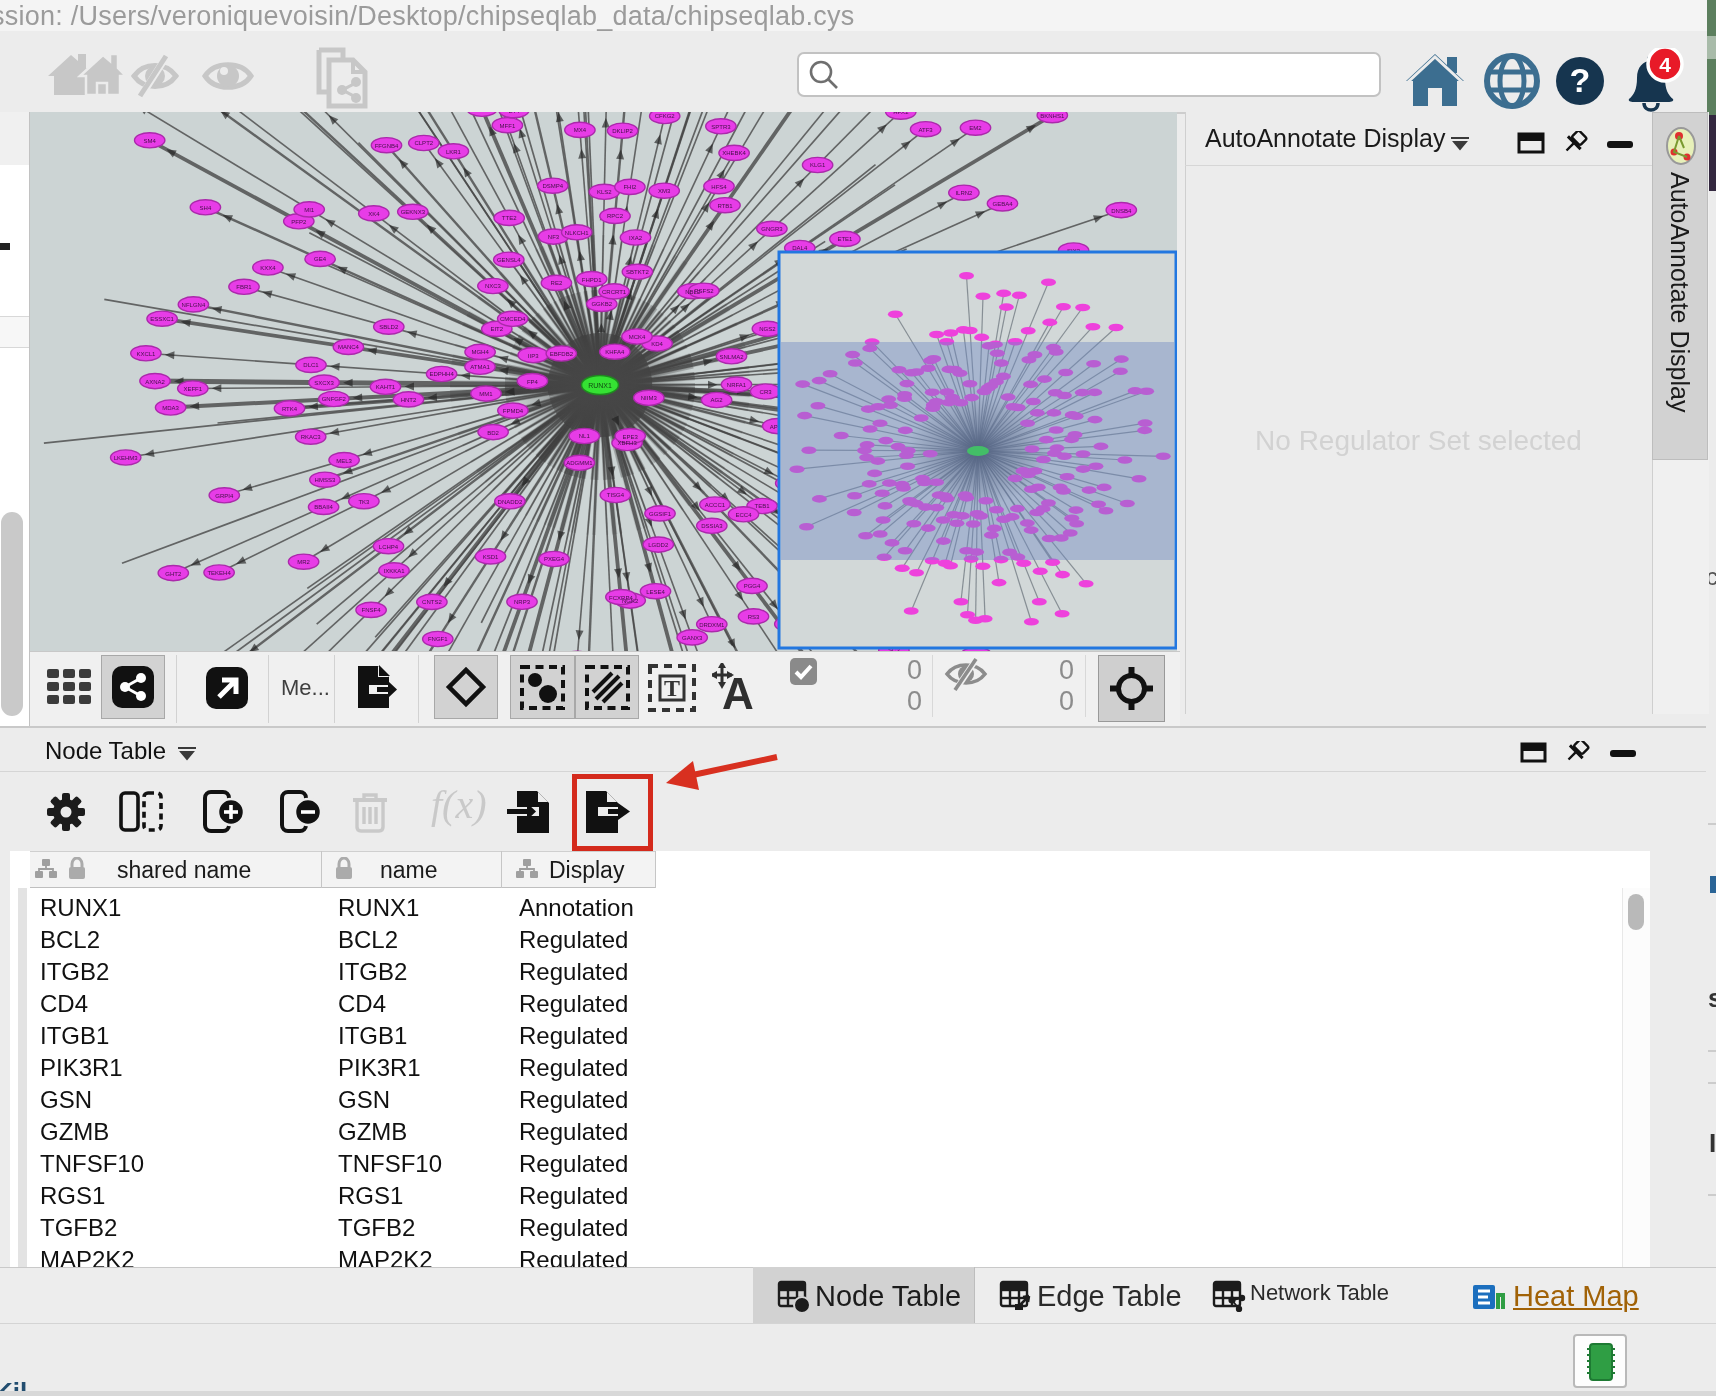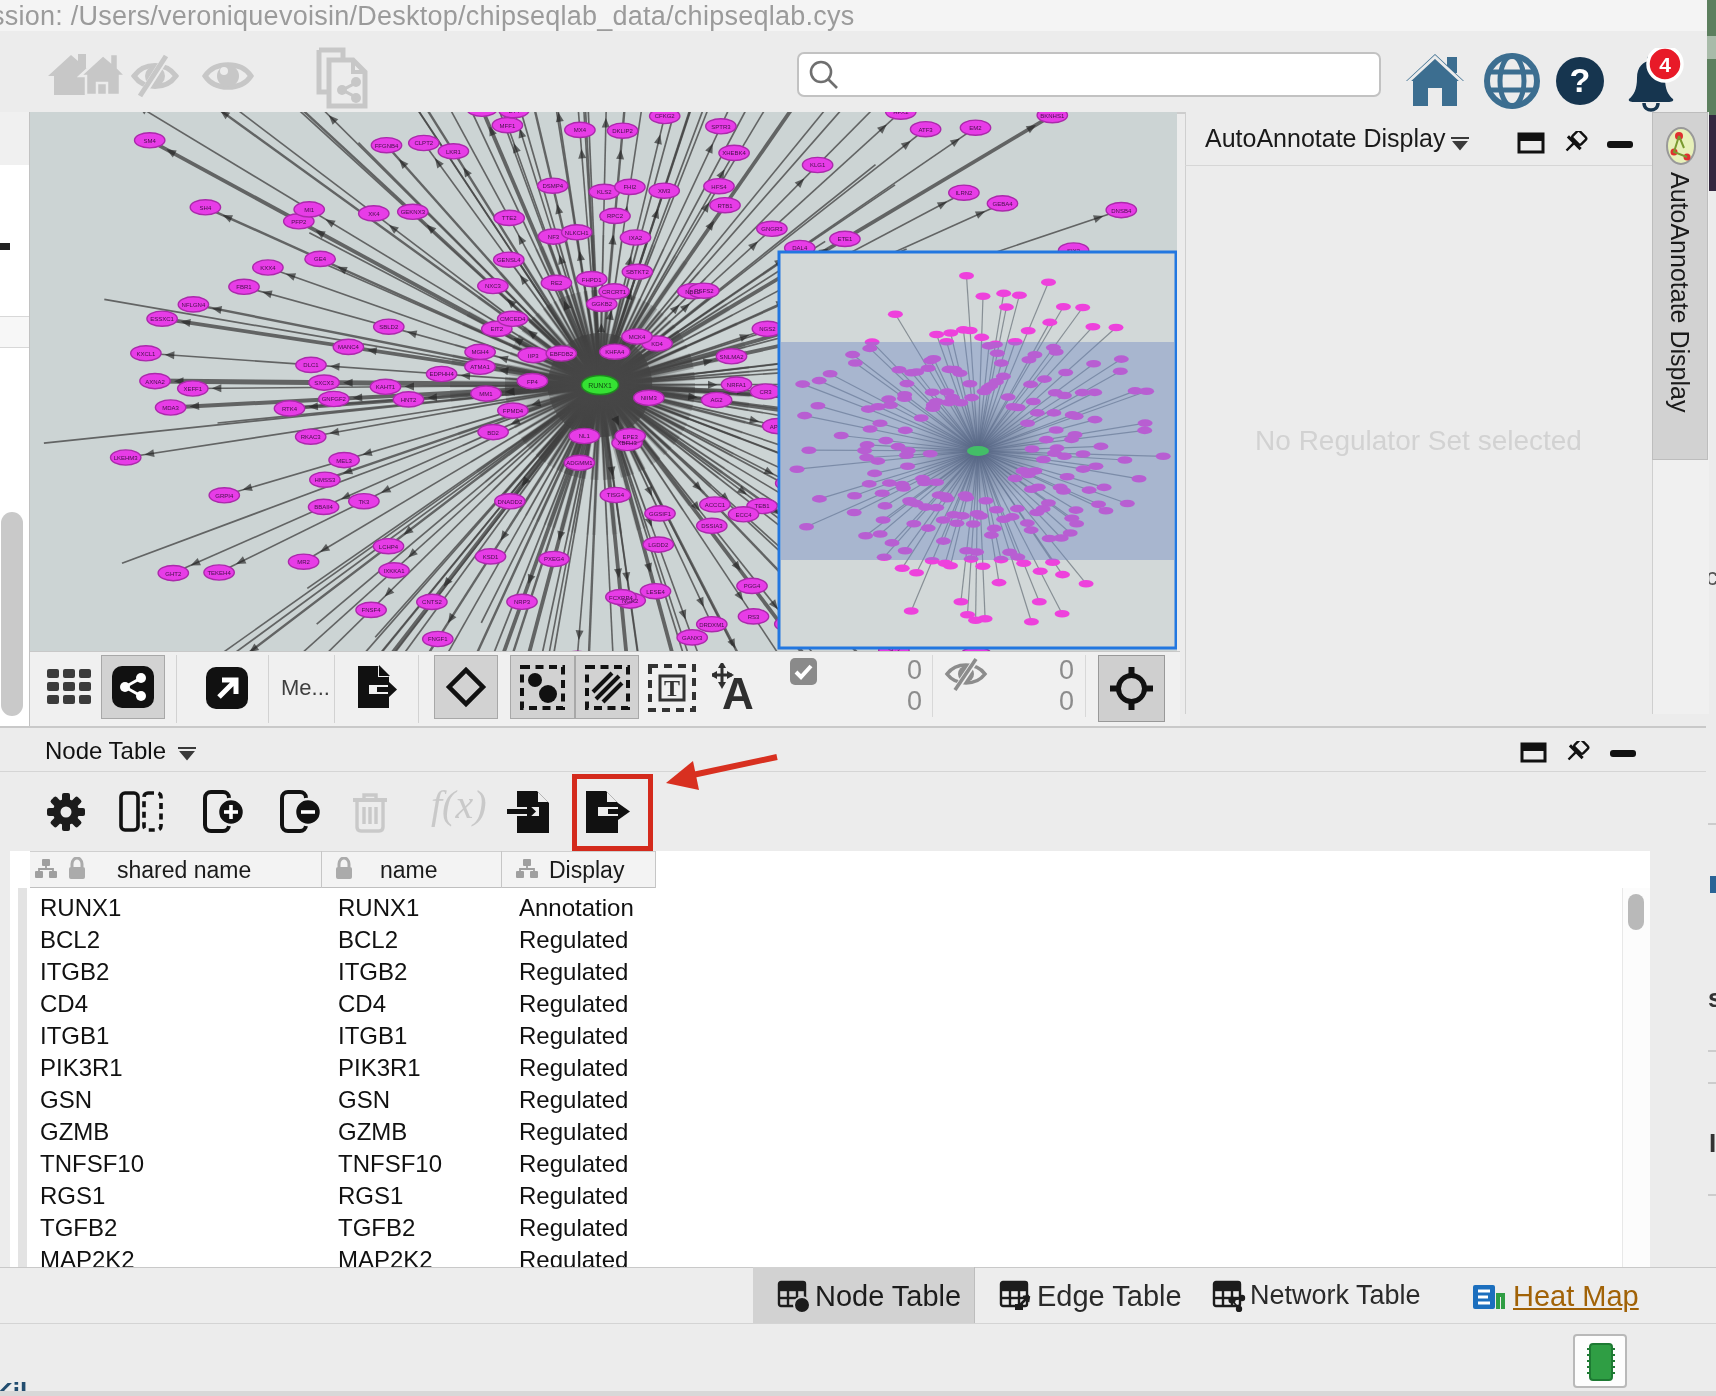--- a/index.html
+++ b/index.html
@@ -1981,21 +1981,21 @@
       <g fill="#1c1c1c">
       <circle cx="20" cy="20" r="3.6"></circle>
       <circle cx="30" cy="18" r="3.2"></circle>
       <circle cx="27" cy="29" r="3.2"></circle>
     </g>
     <g stroke="#1c1c1c" stroke-width="1.8">
       <line x1="20" y1="20" x2="30" y2="18"></line>
       <line x1="20" y1="20" x2="27" y2="29"></line>
     </g>
     </svg>
-<div class="abs" style="left:1250px;top:1280px;font-size:27px;color:#2a2a2a;">Network Table</div>
+<div class="abs" style="left:1250px;top:1280px;font-size:22px;color:#2a2a2a;">Network Table</div>
 <svg class="abs" style="left:1473px;top:1283px;" width="36" height="30" viewBox="0 0 36 30">
       <rect x="0" y="2" width="22" height="24" rx="2" fill="#1c6fbe"></rect>
       <g stroke="#fff" stroke-width="3">
       <line x1="5" y1="8" x2="17" y2="8"></line>
       <line x1="5" y1="14" x2="15" y2="14"></line>
       <line x1="5" y1="20" x2="17" y2="20"></line>
     </g>
       <g fill="#2f9e44">
       <rect x="23" y="10" width="4" height="16"></rect>
       <rect x="28" y="10" width="4" height="16"></rect>

